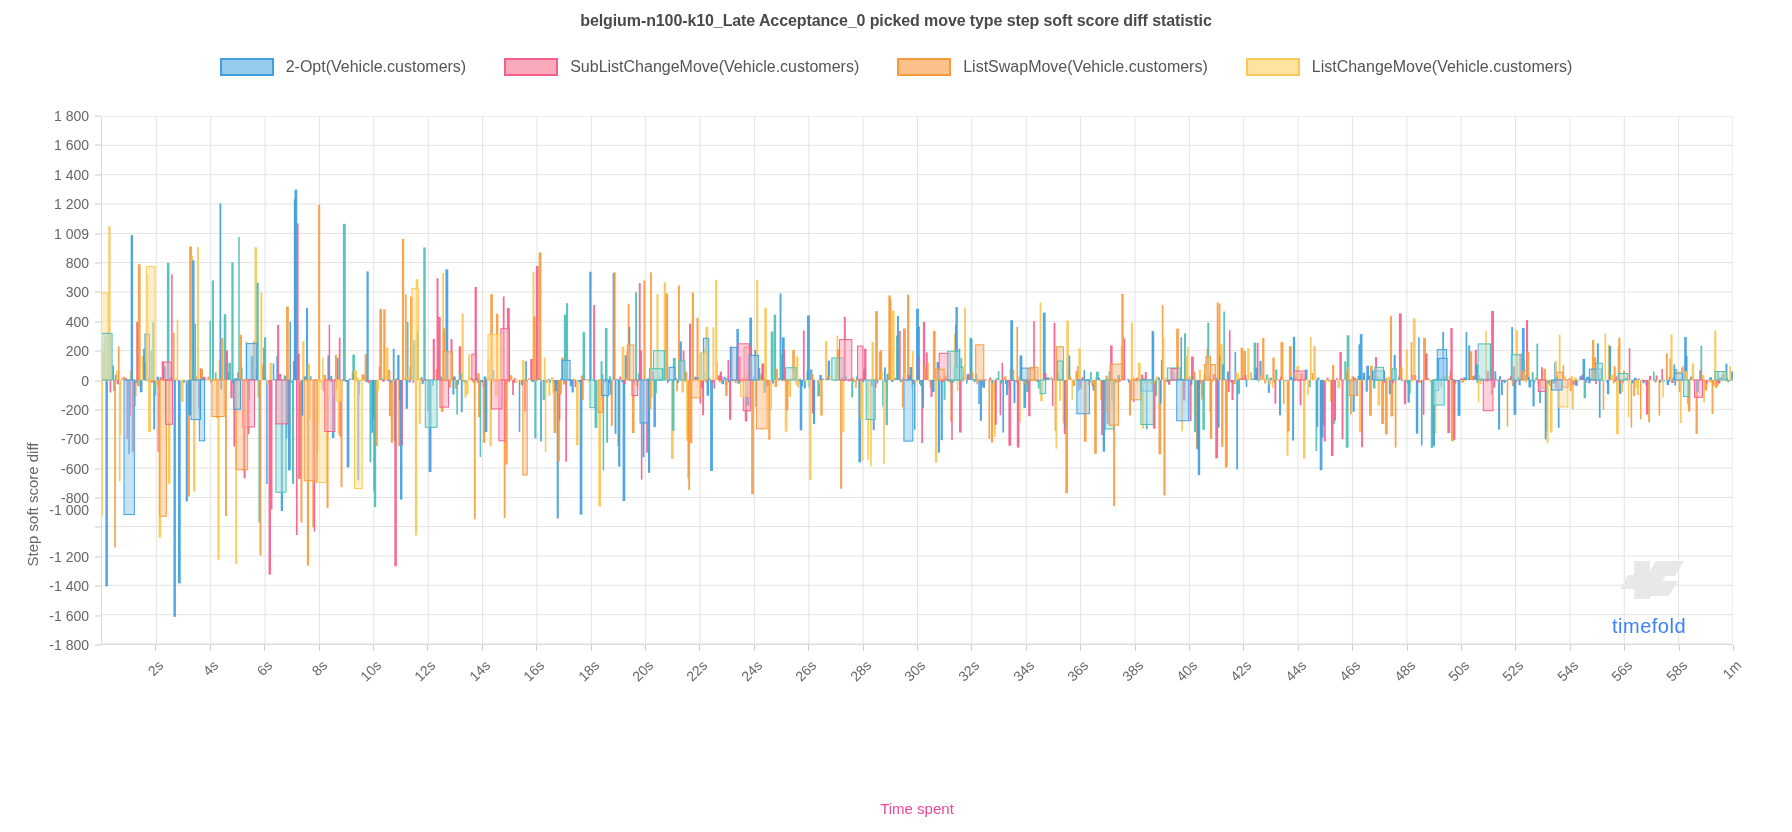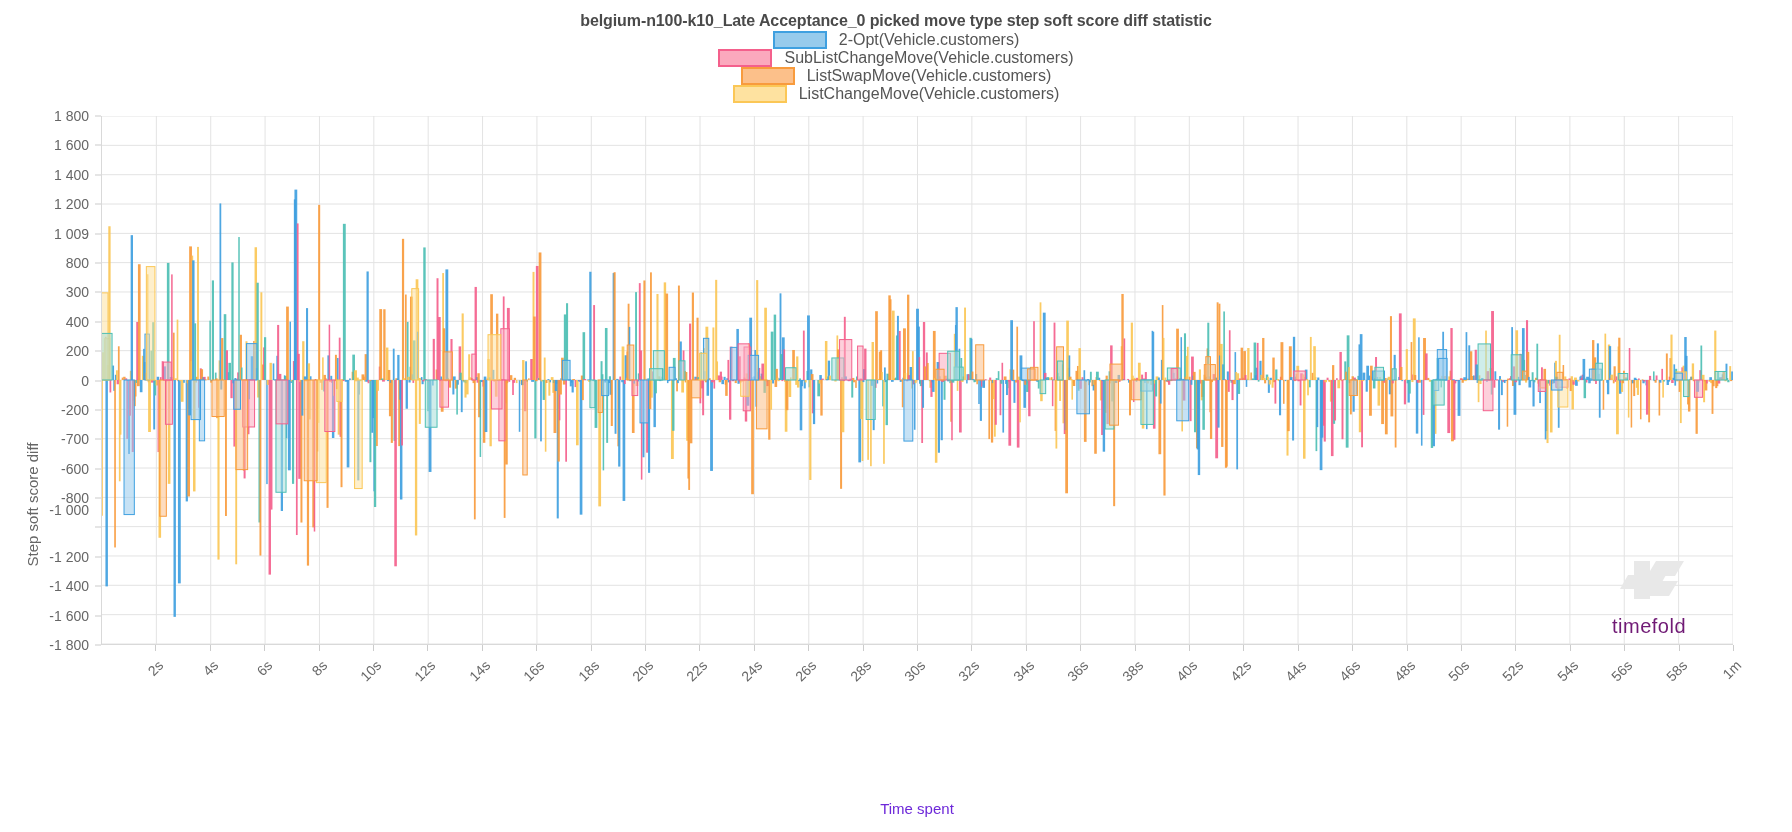--- a/index.html
+++ b/index.html
@@ -41,21 +41,20 @@
     left: 0;
     top: 52px;
     width: 1792px;
   }
   .legend-row {
     display: flex;
     justify-content: center;
     align-items: center;
     gap: 0px;
     height: 30px;
-    flex-direction: column;
   }
   .legend-item {
     display: flex;
     align-items: center;
     margin: 0 19px;
     cursor: pointer;
   }
   .legend-swatch {
     width: 54px;
     height: 18px;
@@ -155,36 +154,36 @@
     transform: rotate(-45deg);
     text-align: right;
   }
   .x-axis-title {
     position: absolute;
     left: 101px;
     top: 800px;
     width: 1632px;
     text-align: center;
     font-size: 15px;
-    color: #6d28d9;
+    color: #ec4899;
   }
 
   
   .watermark {
     position: absolute;
     right: 24px;
     bottom: 6px;
     width: 120px;
     text-align: center;
     opacity: 1;
     pointer-events: none;
   }
   .watermark-text {
     font-size: 20px;
-    color: #701a75;
+    color: #3b82f6;
     letter-spacing: 0.5px;
     margin-top: -2px;
   }
 </style>
 </head>
 <body>
 
 <div id="chart-root">
 
   <div class="chart-title">belgium-n100-k10_Late Acceptance_0 picked move type step soft score diff statistic</div>

